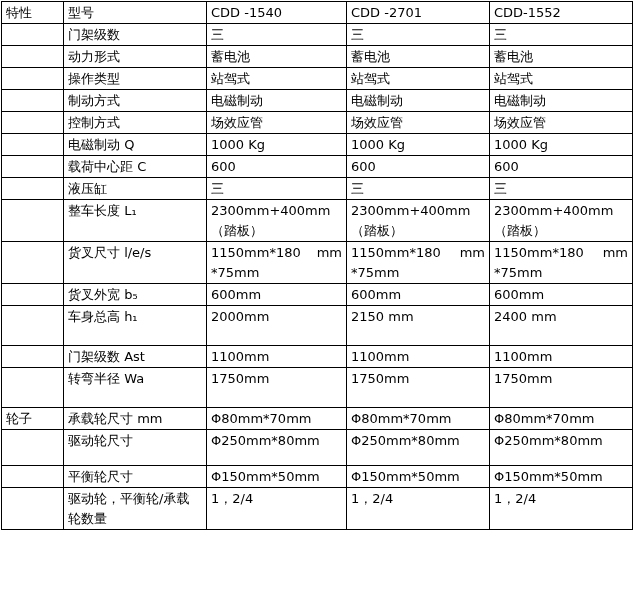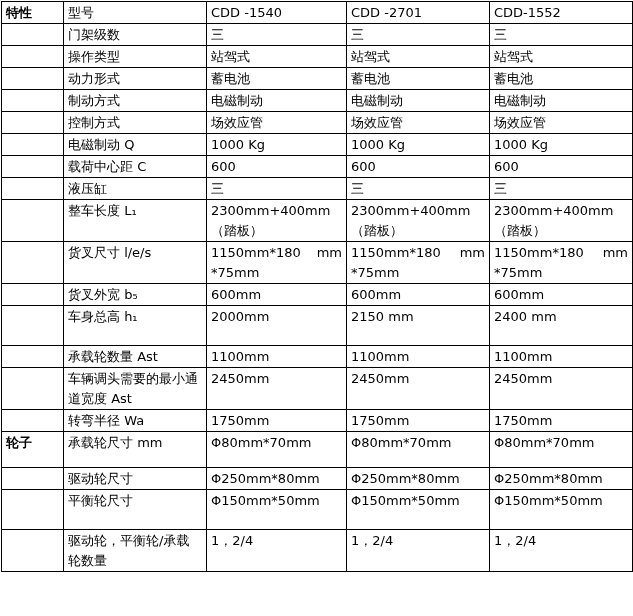--- a/index.html
+++ b/index.html
@@ -21,21 +21,21 @@
   }
   table.spec td {
     border: 1px solid #000000;
     padding: 1px 4px 0 4px;
     vertical-align: top;
     line-height: 20px;
     overflow: hidden;
     word-break: break-word;
   }
   td.sec {
-    font-weight: bold;
+    font-weight: normal;
   }
   td.val {
     text-align: justify;
   }
   tr { height: 20px; }
   tr:nth-child(1)  { height: 22px; }
   tr:nth-child(13),
   tr:nth-child(15),
   tr:nth-child(19),
   tr:nth-child(24) { height: 40px; }
@@ -62,31 +62,31 @@
       </tr>
       <tr>
         <td class="sec"></td>
         <td>门架级数</td>
         <td class="val">三</td>
         <td class="val">三</td>
         <td class="val">三</td>
       </tr>
       <tr>
         <td class="sec"></td>
+        <td>动力形式</td>
+        <td class="val">蓄电池</td>
+        <td class="val">蓄电池</td>
+        <td class="val">蓄电池</td>
+      </tr>
+      <tr>
+        <td class="sec"></td>
         <td>操作类型</td>
         <td class="val">站驾式</td>
         <td class="val">站驾式</td>
         <td class="val">站驾式</td>
-      </tr>
-      <tr>
-        <td class="sec"></td>
-        <td>动力形式</td>
-        <td class="val">蓄电池</td>
-        <td class="val">蓄电池</td>
-        <td class="val">蓄电池</td>
       </tr>
       <tr>
         <td class="sec"></td>
         <td>制动方式</td>
         <td class="val">电磁制动</td>
         <td class="val">电磁制动</td>
         <td class="val">电磁制动</td>
       </tr>
       <tr>
         <td class="sec"></td>
@@ -139,31 +139,24 @@
       </tr>
       <tr>
         <td class="sec"></td>
         <td>车身总高 h₁</td>
         <td class="val">2000mm</td>
         <td class="val">2150 mm</td>
         <td class="val">2400 mm</td>
       </tr>
       <tr>
         <td class="sec"></td>
-        <td>承载轮数量 Ast</td>
+        <td>门架级数 Ast</td>
         <td class="val">1100mm</td>
         <td class="val">1100mm</td>
         <td class="val">1100mm</td>
-      </tr>
-      <tr>
-        <td class="sec"></td>
-        <td>车辆调头需要的最小通道宽度 Ast</td>
-        <td class="val">2450mm</td>
-        <td class="val">2450mm</td>
-        <td class="val">2450mm</td>
       </tr>
       <tr>
         <td class="sec"></td>
         <td>转弯半径 Wa</td>
         <td class="val">1750mm</td>
         <td class="val">1750mm</td>
         <td class="val">1750mm</td>
       </tr>
       <tr>
         <td class="sec">轮子</td>

